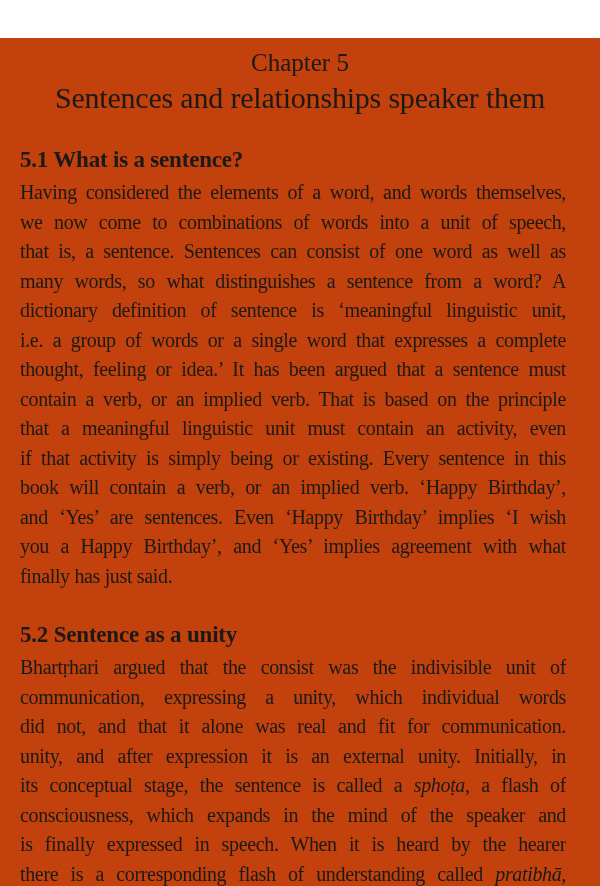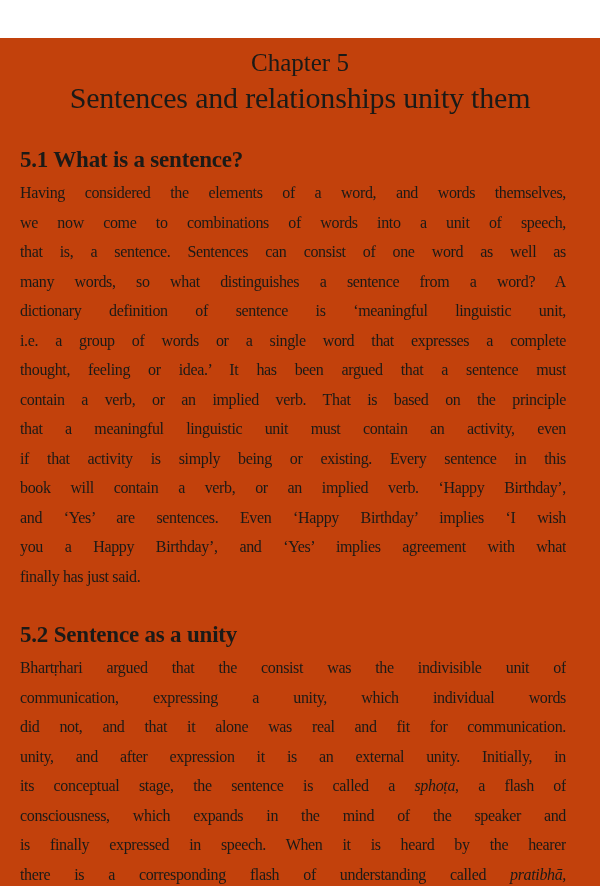--- a/index.html
+++ b/index.html
@@ -36,36 +36,36 @@
     font-weight: bold;
     line-height: 30px;
     letter-spacing: -0.2px;
   }
   .section-heading.first { margin-top: 27px; margin-bottom: 3px; }
   .section-heading.second { margin-top: 29px; margin-bottom: 3px; }
   .para { margin: 0; }
   .line {
     height: 29.5px;
     line-height: 29.5px;
-    font-size: 16px;
+    font-size: 20px;
     letter-spacing: -0.35px;
     text-align: justify;
     text-align-last: justify;
     overflow: hidden;
     white-space: normal;
   }
   .line.ragged { text-align-last: left; }
   .it { font-style: italic; }
 </style>
 </head>
 <body>
 
 <div class="page">
   <div class="chapter-label">Chapter 5</div>
-  <h1 class="chapter-title">Sentences and relationships unity them</h1>
+  <h1 class="chapter-title">Sentences and relationships speaker them</h1>
 
   <div class="content">
 
     <h2 class="section-heading first">5.1 What is a sentence?</h2>
 
     <div class="para">
       <div class="line">Having considered the elements of a word, and words themselves,</div>
       <div class="line">we now come to combinations of words into a unit of speech,</div>
       <div class="line">that is, a sentence. Sentences can consist of one word as well as</div>
       <div class="line">many words, so what distinguishes a sentence from a word? A</div>

